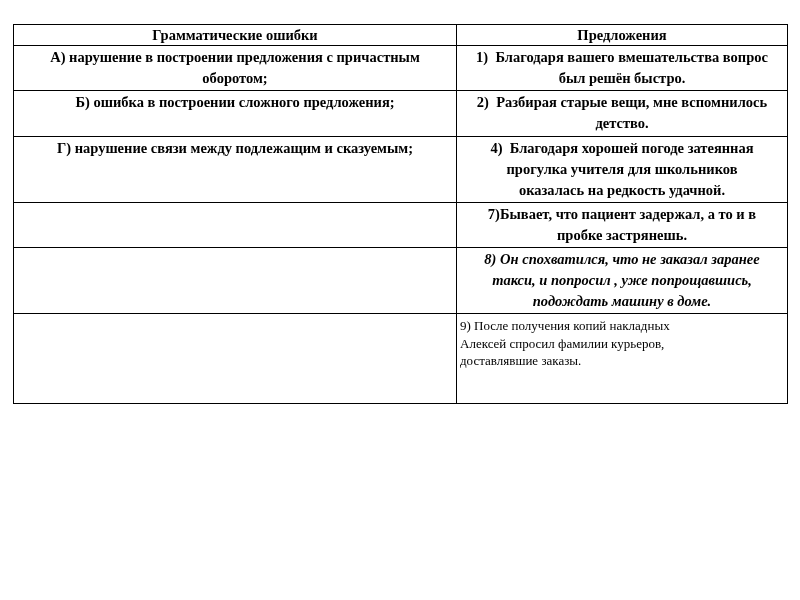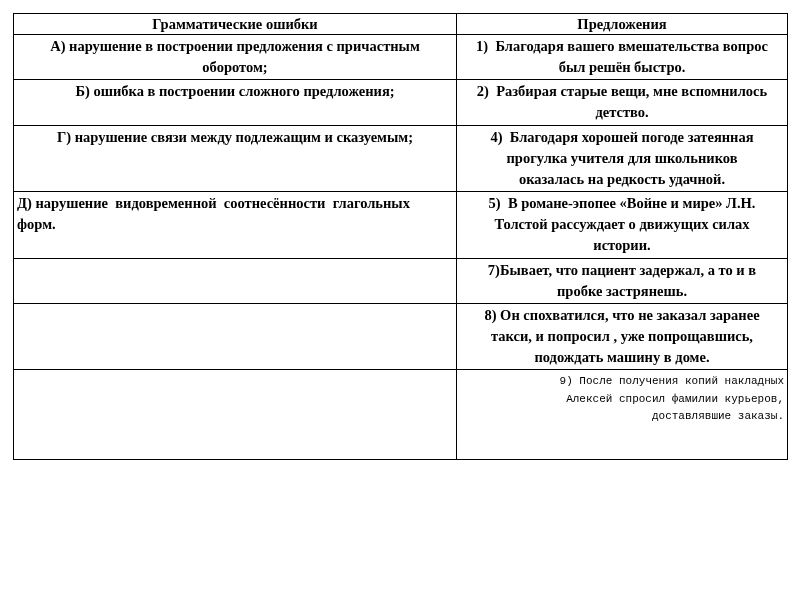--- a/index.html
+++ b/index.html
@@ -7,21 +7,21 @@
     padding: 0;
     background: #ffffff;
     width: 800px;
     height: 600px;
     font-family: "Liberation Serif", serif;
     color: #000000;
   }
   .table-wrap {
     position: absolute;
     left: 13px;
-    top: 13px;
+    top: 24px;
   }
   table.grammar {
     border-collapse: collapse;
     table-layout: fixed;
     width: 774px;
   }
   col.c-left  { width: 443px; }
   col.c-right { width: 331px; }
   td {
     border: 1.5px solid #000000;
@@ -35,36 +35,36 @@
     box-sizing: border-box;
   }
   tr.r-header td {
     text-align: center;
     line-height: 18px;
     padding-top: 1px;
   }
   .center  { text-align: center; }
   .justify { text-align: left; }
   td.sans {
-    font-family: Liberation Mono, monospace;
+    font-family: Liberation Serif, serif;
     font-weight: normal;
-    font-size: 11px;
+    font-size: 13px;
     line-height: 17.5px;
-    text-align: right;
+    text-align: left;
     padding-top: 3px;
   }
   tr.h-hdr { height: 21px; }
   tr.h-a   { height: 43px; margin-top: 15px; }
   tr.h-b   { height: 46px; }
   tr.h-v   { height: 65px; }
   tr.h-g   { height: 63px; margin-top: 12px; }
   tr.h-d   { height: 67px; }
   tr.h-6   { height: 26px; }
   tr.h-7   { height: 42px; }
-  tr.h-8   { height: 65px; }
+  tr.h-8   { height: 65px; font-style: italic; }
   tr.h-9   { height: 90px; }
 </style>
 </head>
 <body>
 
 <div class="table-wrap">
   <table class="grammar">
     <colgroup>
       <col class="c-left">
       <col class="c-right">
@@ -84,27 +84,20 @@
         <td class="center">Б) ошибка в построении сложного предложения;</td>
         <td class="center">2)  Разбирая старые вещи, мне вспомнилось
 детство.</td>
       </tr>
       <tr class="h-g">
         <td class="center">Г) нарушение связи между подлежащим и сказуемым;</td>
         <td class="center">4)  Благодаря хорошей погоде затеянная
 прогулка учителя для школьников
 оказалась на редкость удачной.</td>
       </tr>
-      <tr class="h-d">
-        <td class="justify">Д) нарушение  видовременной  соотнесённости  глагольных
-форм.</td>
-        <td class="center">5)  В романе-эпопее «Войне и мире» Л.Н.
-Толстой рассуждает о движущих силах
-истории.</td>
-      </tr>
       <tr class="h-7">
         <td></td>
         <td class="center">7)Бывает, что пациент задержал, а то и в
 пробке застрянешь.</td>
       </tr>
       <tr class="h-8">
         <td></td>
         <td class="center">8) Он спохватился, что не заказал заранее
 такси, и попросил , уже попрощавшись,
 подождать машину в доме.</td>

